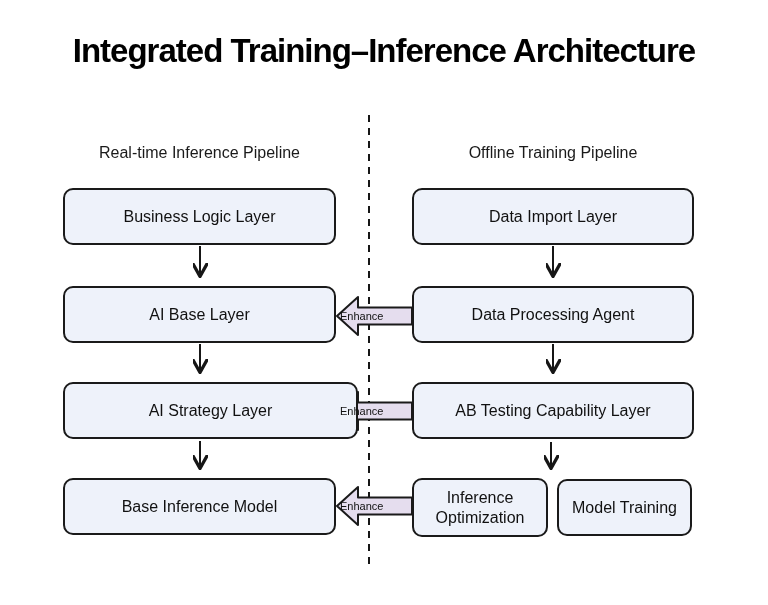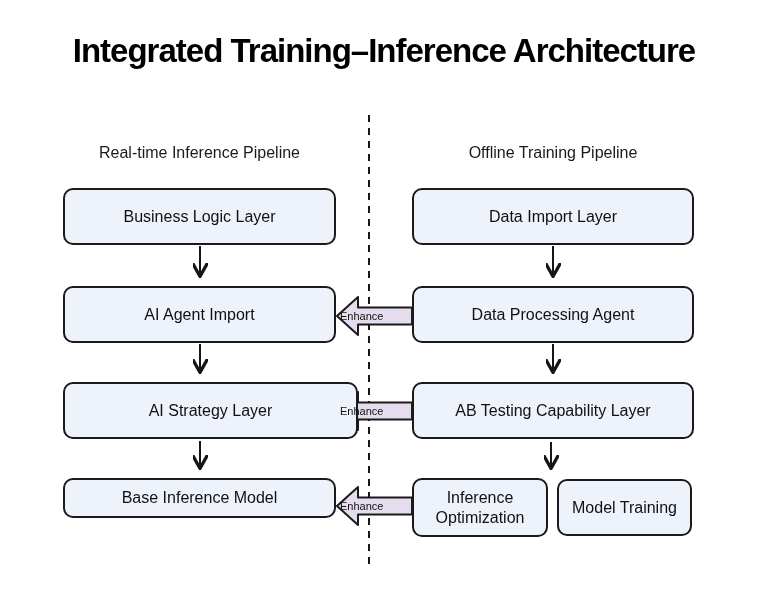--- a/index.html
+++ b/index.html
@@ -119,23 +119,23 @@
     <line class="flow" x1="553" y1="246" x2="553" y2="275" marker-end="url(#vhead)"></line>
     <line class="flow" x1="553" y1="344" x2="553" y2="371" marker-end="url(#vhead)"></line>
     <line class="flow" x1="551" y1="442" x2="551" y2="467" marker-end="url(#vhead)"></line>
 
     <polygon class="enhance" points="337,316 358,297 358,307.5 412,307.5 412,324.5 358,324.5 358,335"></polygon>
     <polygon class="enhance" points="337,411 358,392 358,402.5 412,402.5 412,419.5 358,419.5 358,430"></polygon>
     <polygon class="enhance" points="337,506 358,487 358,497.5 412,497.5 412,514.5 358,514.5 358,525"></polygon>
   </svg>
 
   <div class="node" style="left:63px;top:188px;width:273px;height:57px">Business Logic Layer</div>
-  <div class="node" style="left:63px;top:286px;width:273px;height:57px">AI Agent Import</div>
+  <div class="node" style="left:63px;top:286px;width:273px;height:57px">AI Base Layer</div>
   <div class="node" style="left:63px;top:382px;width:295px;height:57px">AI Strategy Layer</div>
-  <div class="node" style="left:63px;top:478px;width:273px;height:40px">Base Inference Model</div>
+  <div class="node" style="left:63px;top:478px;width:273px;height:57px">Base Inference Model</div>
 
   <div class="node" style="left:412px;top:188px;width:282px;height:57px">Data Import Layer</div>
   <div class="node" style="left:412px;top:286px;width:282px;height:57px">Data Processing Agent</div>
   <div class="node" style="left:412px;top:382px;width:282px;height:57px">AB Testing Capability Layer</div>
   <div class="node" style="left:412px;top:478px;width:136px;height:59px">Inference Optimization</div>
   <div class="node" style="left:557px;top:479px;width:135px;height:57px">Model Training</div>
 
   <div class="enhance-label" style="top:308px">Enhance</div>
   <div class="enhance-label" style="top:403px">Enhance</div>
   <div class="enhance-label" style="top:498px">Enhance</div>

